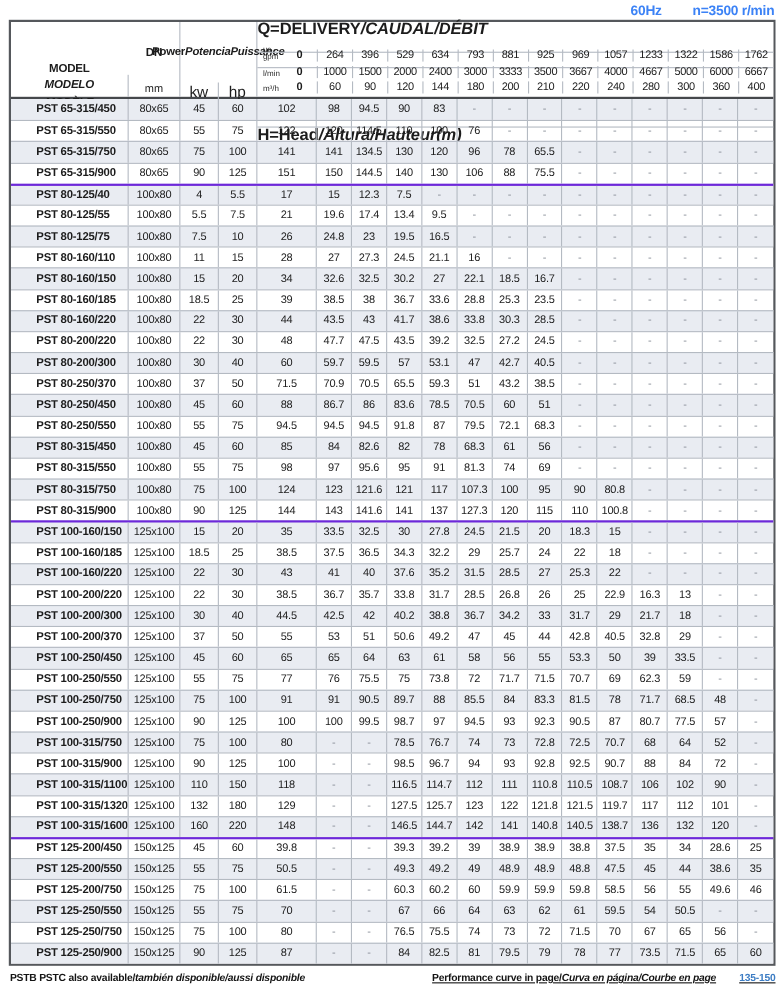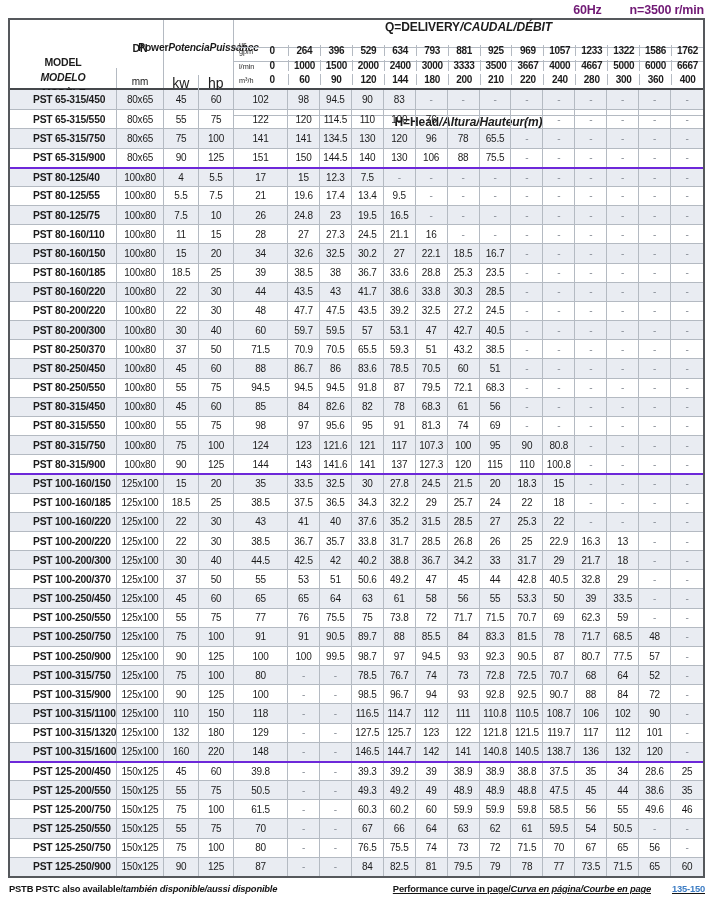--- a/index.html
+++ b/index.html
@@ -7,21 +7,21 @@
   body {
     background: #ffffff;
     font-family: "Liberation Sans", sans-serif;
     color: #1c1c1c;
     position: relative;
     overflow: hidden;
   }
   .topbar {
     position: absolute; top: 3px; right: 9px;
     display: flex; gap: 28px;
-    color: #701a75; font-weight: bold; font-size: 12.5px;
+    color: #3b82f6; font-weight: bold; font-size: 12.5px;
     letter-spacing: -0.2px;
   }
   .table {
     position: absolute; left: 8px; top: 18px;
     width: 697px; height: 860px;
     border: 2px solid #55585c;
     display: flex; flex-direction: column;
     background: #fff;
   }
   
@@ -43,32 +43,32 @@
   .power-h { width: 70px; display: flex; flex-direction: column; }
   .power-names {
     flex: 1; display: flex; flex-direction: row; align-items: center; justify-content: center;
     font-weight: bold; font-size: 10.3px; line-height: 1.3; letter-spacing: -0.2px;
   }
   .power-units { height: 13px; display: grid; grid-template-columns: 1fr 1fr; font-size: 14px; }
   .power-units span { display: flex; align-items: center; justify-content: center; }
   .power-units span:first-child { border-right: 1px solid #b4bac2; }
   .flow-h { flex: 1; display: flex; flex-direction: column; }
   .q-title, .h-title {
-    height: 13px; display: flex; align-items: center; justify-content: center;
-    font-size: 12px; font-weight: bold; letter-spacing: -0.1px;
+    height: 13px; display: flex; align-items: center; 
+    font-size: 15px; font-weight: bold; letter-spacing: -0.1px;
   }
   .h-title { border-top: 1px solid #b4bac2; margin-top: 40px; }
   .flow-row { height: 14px; display: grid; grid-template-columns: 54px repeat(13, 1fr); }
   .flow-row + .flow-row { border-top: 1px solid #b4bac2; }
   .unit-cell { display: flex; align-items: flex-end; padding-left: 5px; }
   .unit-label { font-size: 7.3px; line-height: 1.05; white-space: pre-line; color: #2a2a2a; }
   .unit-zero { font-weight: bold; font-size: 10px; margin-left: auto; margin-right: 13px; }
   .flow-num {
     display: flex; align-items: center; justify-content: center;
-    font-weight: bold; font-size: 10px; letter-spacing: -0.3px;
+    font-weight: normal; font-size: 10px; letter-spacing: -0.3px;
     border-left: 1px solid #b4bac2;
     margin-top: 12px;
   }
   .it { font-style: italic; }
   
   .tbody { flex: 1; display: grid; grid-auto-rows: 1fr; }
   .trow {
     display: grid;
     grid-template-columns: 107px 47px 35px 35px 54px repeat(13, 1fr);
     border-top: 1px solid #b4bac2;

